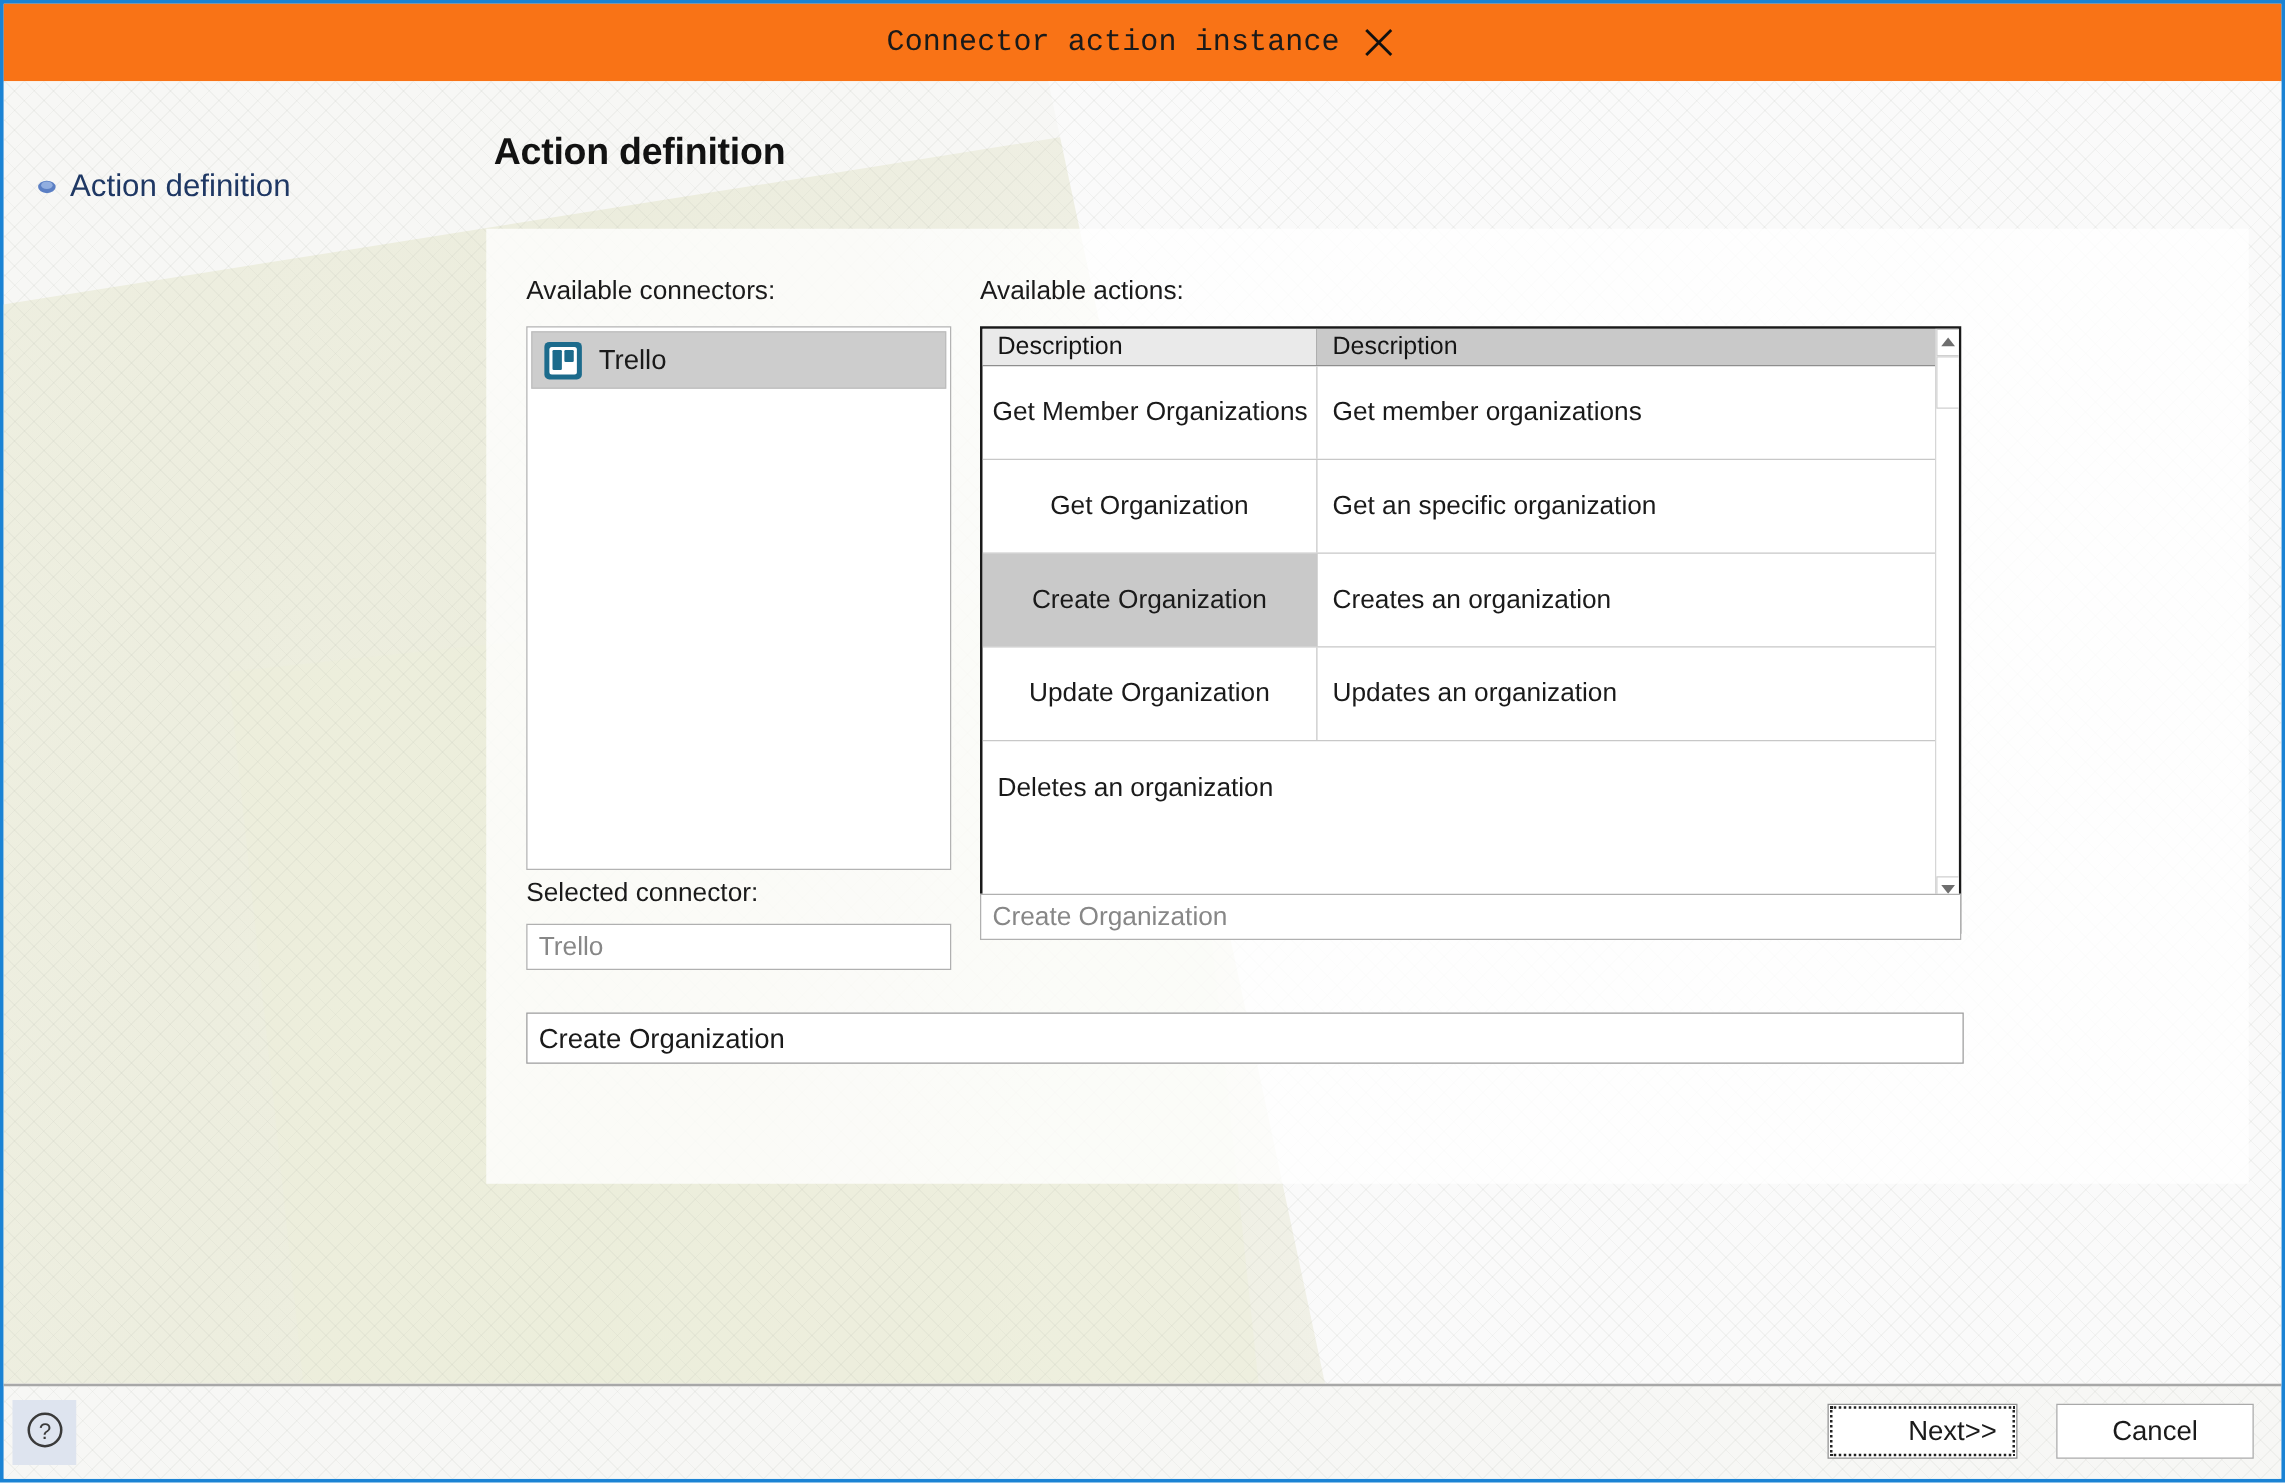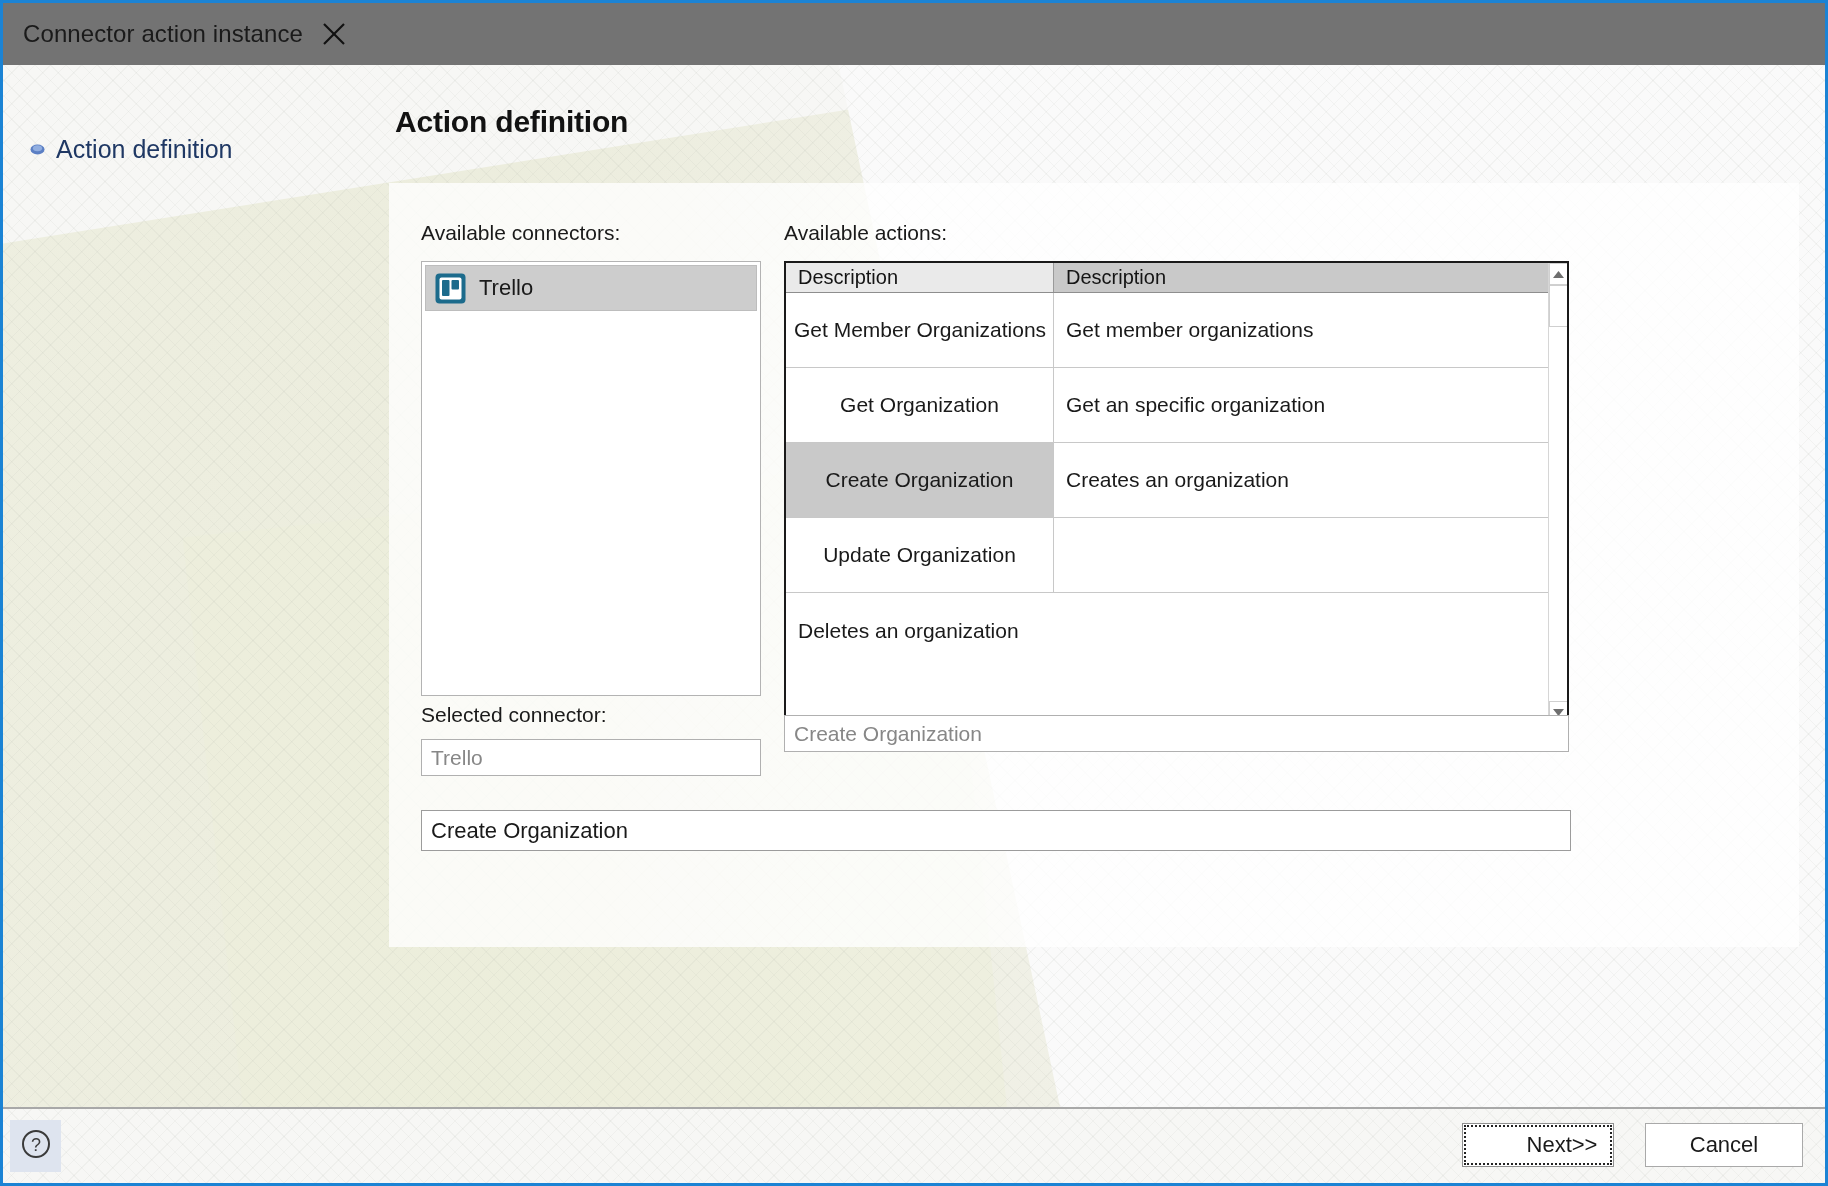--- a/index.html
+++ b/index.html
@@ -24,25 +24,26 @@
     border: 3px solid #1b83d4;
     background: #ffffff;
     display: flex;
     flex-direction: column;
   }
 
   
   .titlebar {
     height: 62px;
     flex: 0 0 62px;
-    background: #737373;
+    background: #f97316;
     display: flex;
     align-items: center;
-    justify-content: flex-start;
-    box-sizing: border-box;
+    justify-content: center;
+    box-sizing: border-box;
+    font-family: Liberation Mono, monospace;
   }
   .title-text {
     font-size: 24px;
     color: #1a1a1a;
     padding-left: 20px;
     letter-spacing: 0.1px;
   }
   .close-btn {
     width: 62px;
     height: 59px;
@@ -447,20 +448,21 @@
                 <div class="grow">
                   <div class="gc1">Get Organization</div>
                   <div class="gc2">Get an specific organization</div>
                 </div>
                 <div class="grow">
                   <div class="gc1 sel">Create Organization</div>
                   <div class="gc2">Creates an organization</div>
                 </div>
                 <div class="grow">
                   <div class="gc1">Update Organization</div>
+                  <div class="gc2">Updates an organization</div>
                 </div>
                 <div class="grow">
                   <div class="gc2">Deletes an organization</div>
                 </div>
               </div>
 
               <div class="vbar">
                 <div class="vbtn">
                   <span>
                     <svg width="13" height="9" viewBox="0 0 13 9">

